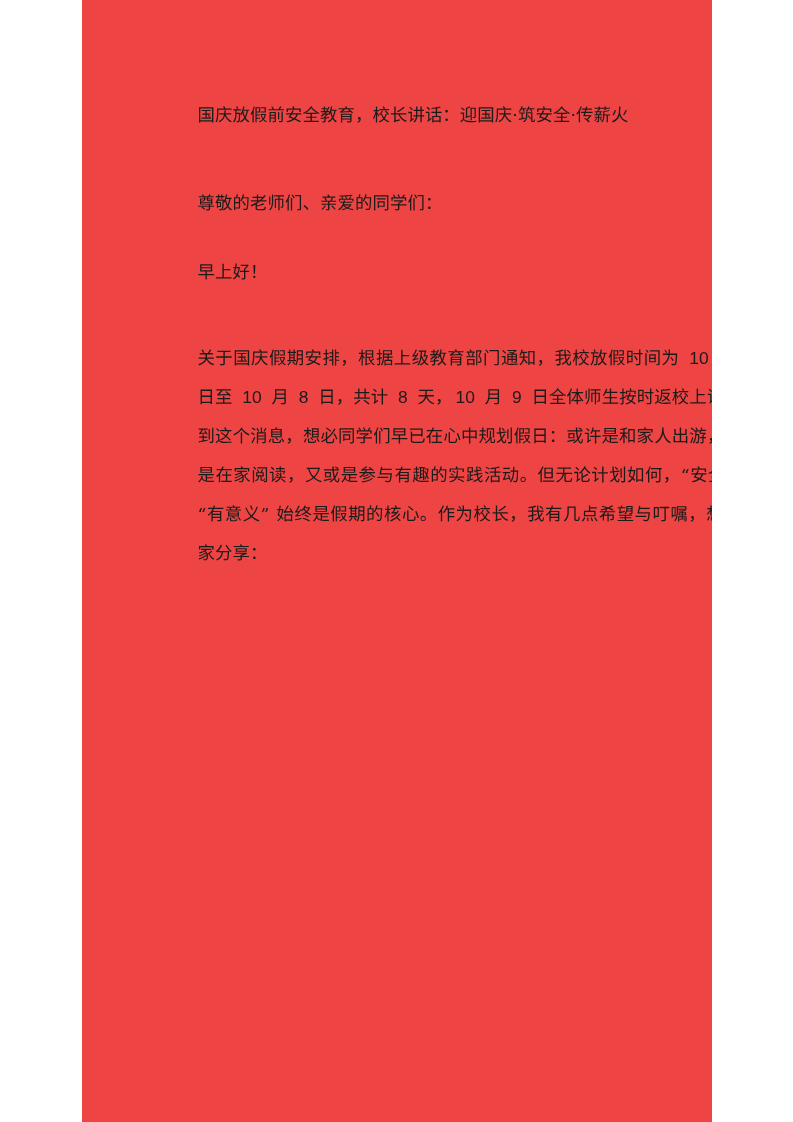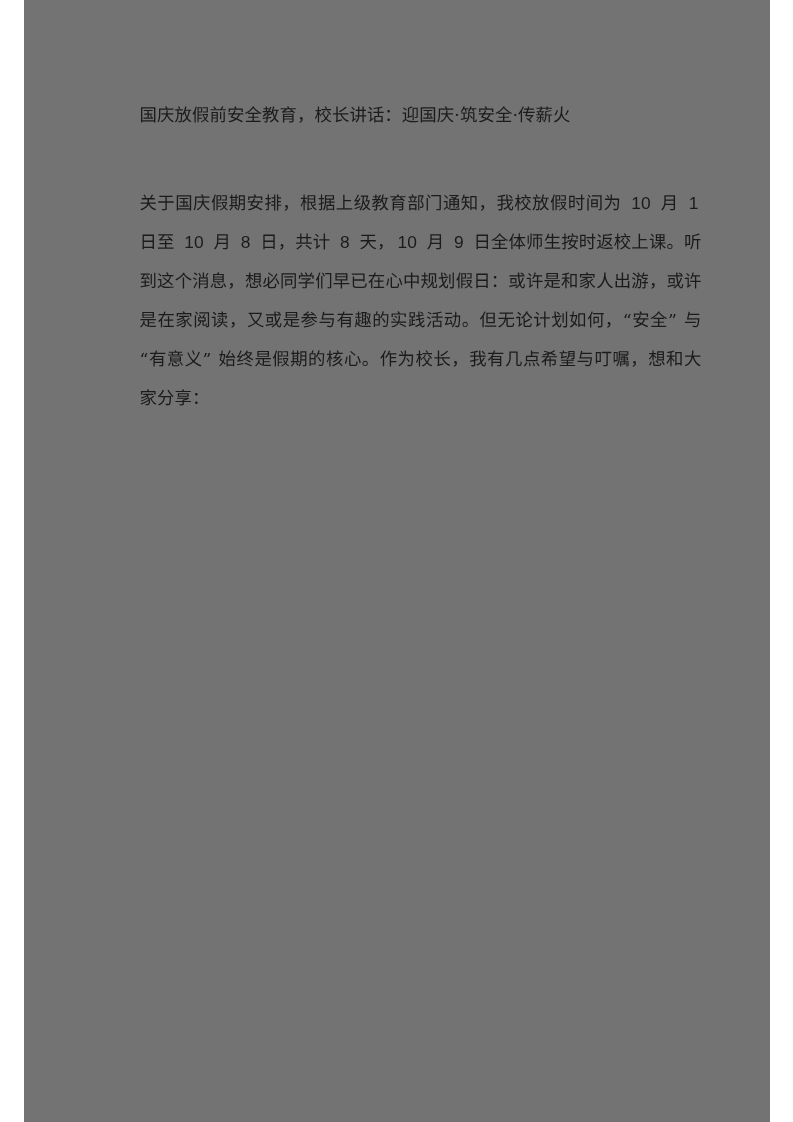--- a/index.html
+++ b/index.html
@@ -4,24 +4,24 @@
 <title>document</title>
 <style>
   html, body {
     margin: 0;
     padding: 0;
     background: #ffffff;
   }
 
   .page {
     position: relative;
-    width: 746px;
+    width: 630px;
     height: 1122px;
     margin: 0 auto;
-    background: #737373;
+    background: #ef4444;
     overflow: hidden;
     box-sizing: border-box;
   }
 
   .doc-body {
     position: absolute;
     left: 116px;
     top: 96px;
     width: 562px;
   }
@@ -57,20 +57,22 @@
   .para.last    { margin-bottom: 0; }
 </style>
 </head>
 <body>
 
 <div class="page">
   <div class="doc-body">
 
     <p class="para title cjk">国庆放假前安全教育，校长讲话：迎国庆·筑安全·传薪火</p>
 
+    <p class="para tight cjk">尊敬的老师们、亲爱的同学们：</p>
 
+    <p class="para block cjk">早上好！</p>
 
 
     <p class="para block cjk">关于国庆假期安排，根据上级教育部门通知，我校放假时间为 <span class="num">10</span> 月 <span class="num">1</span> 日至 <span class="num">10</span> 月 <span class="num">8</span> 日，共计 <span class="num">8</span> 天，<span class="num">10</span> 月 <span class="num">9</span> 日全体师生按时返校上课。听到这个消息，想必同学们早已在心中规划假日：或许是和家人出游，或许是在家阅读，又或是参与有趣的实践活动。但无论计划如何，“安全” 与 “有意义” 始终是假期的核心。作为校长，我有几点希望与叮嘱，想和大家分享：</p>
 
 
   </div>
 </div>
 
 </body></html>

